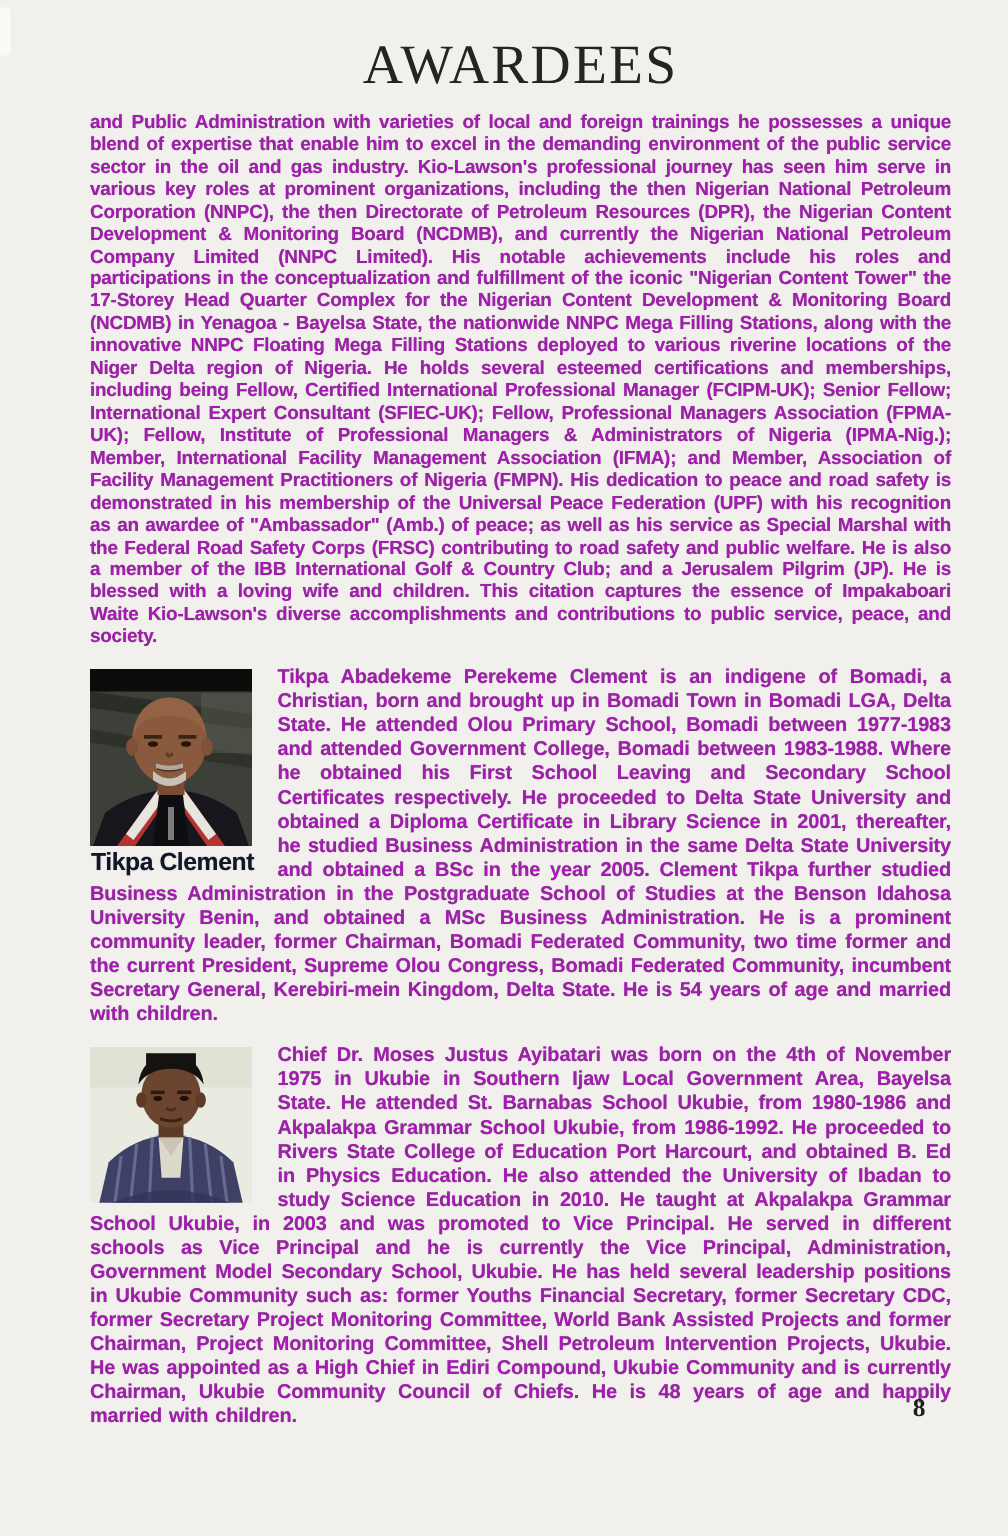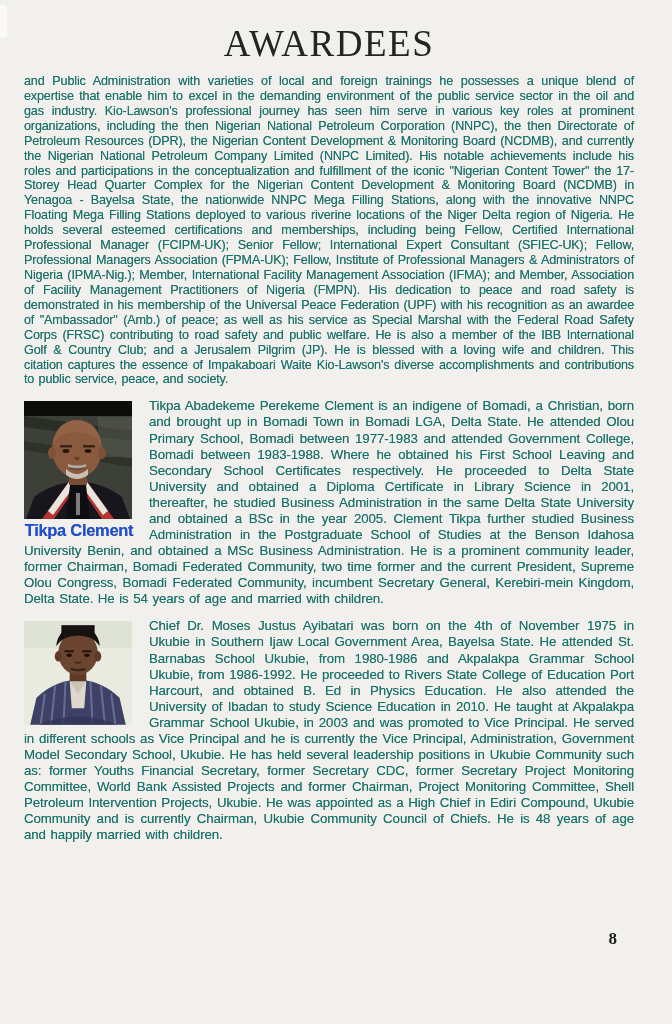--- a/index.html
+++ b/index.html
@@ -10,54 +10,54 @@
     background:#f2f0ed;
     overflow:hidden;
     font-family:"Liberation Sans",sans-serif;
     color:#1e1e1e;
     box-sizing:border-box;
   }
   .corner-notch{
     position:absolute;left:0;top:5px;width:7px;height:32px;
     background:#fbfaf8;border-radius:0 3px 3px 0;
   }
-  .content{padding:22px 38px 0 24px;}
+  .content{padding:22px 38px 0 60px;}
   .doc-title{
     font-family:"Liberation Serif",serif;
     font-weight:normal;
     font-size:37px;
     letter-spacing:1.5px;
     text-align:center;
     margin:0 0 9px 0;
     color:#242424;
   }
   .bodytext{
-    font-weight:normal;
+    font-weight:bold;
     text-align:justify;
-    color:#0f766e;
+    color:#a21caf;
     text-shadow:0 0 0.5px rgba(30,30,30,0.5);
     word-spacing:1px;
   }
   .intro{
     font-size:12.6px;
     line-height:1.185;
     letter-spacing:-0.15px;
     margin:0;
   }
   .section{margin-top:11px;}
   .section::after{content:"";display:block;clear:both;}
   .photo-block{
     float:left;
     width:110px;
     margin:3px 15px 2px 0;
     text-align:center;
   }
   .photo{display:block;width:108px;border:0;}
   .caption{
-    font-weight:bold;color:#1d4ed8;
+    font-weight:bold;color:#0f172a;
     text-shadow:0 0 0.5px rgba(20,20,20,0.5);
   }
   .caption-lg{font-size:16.5px;margin-top:2px;letter-spacing:-0.3px;}
   .caption-sm{font-size:13.5px;line-height:1.25;margin-top:3px;}
   .caption-line{display:block;}
   .bio{
     font-size:13.3px;
     line-height:1.21;
     letter-spacing:-0.1px;
     margin:0;

